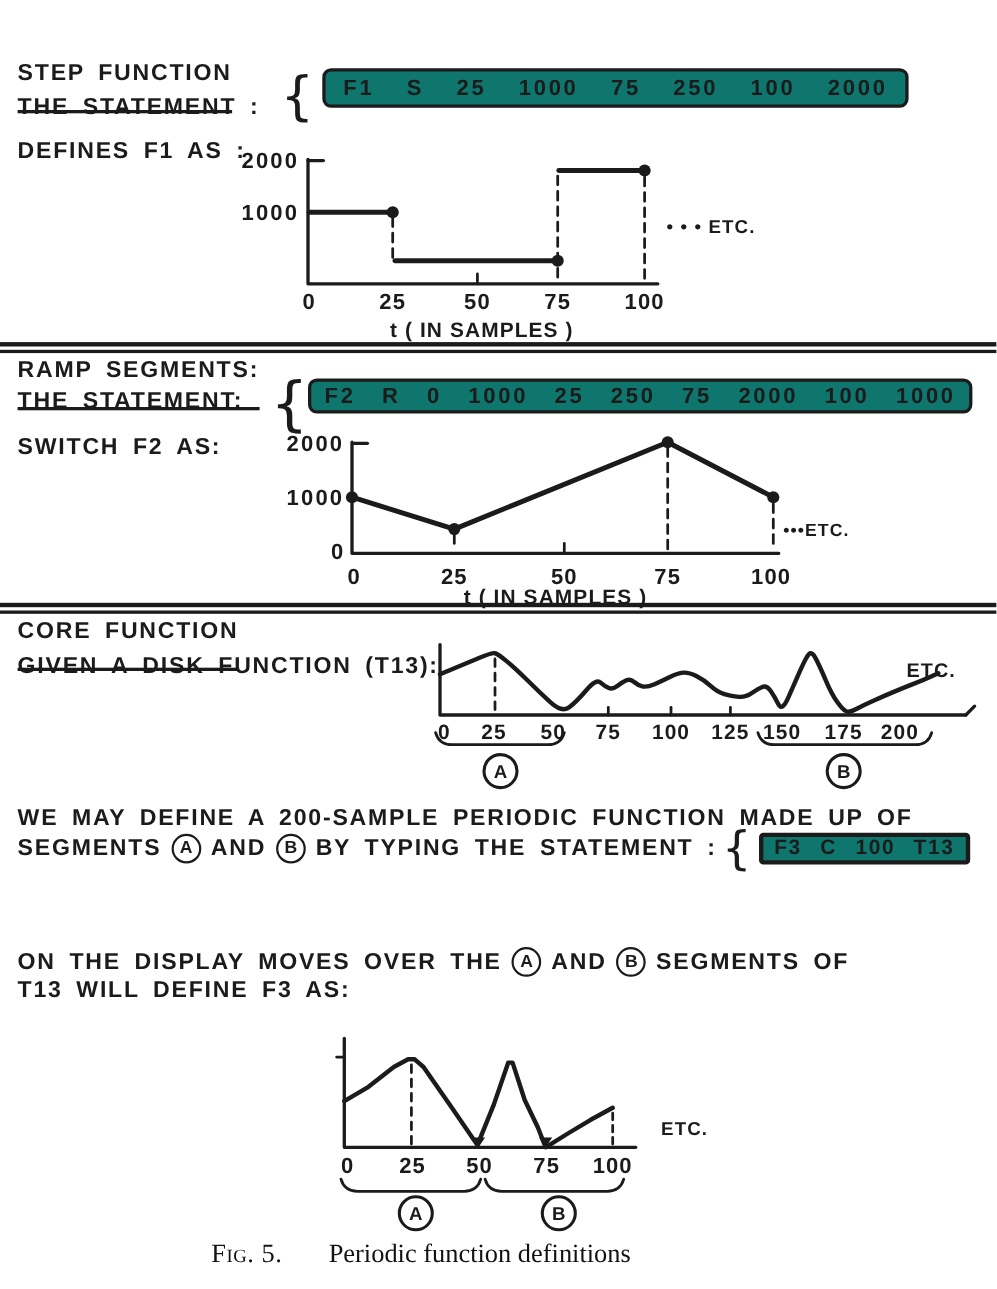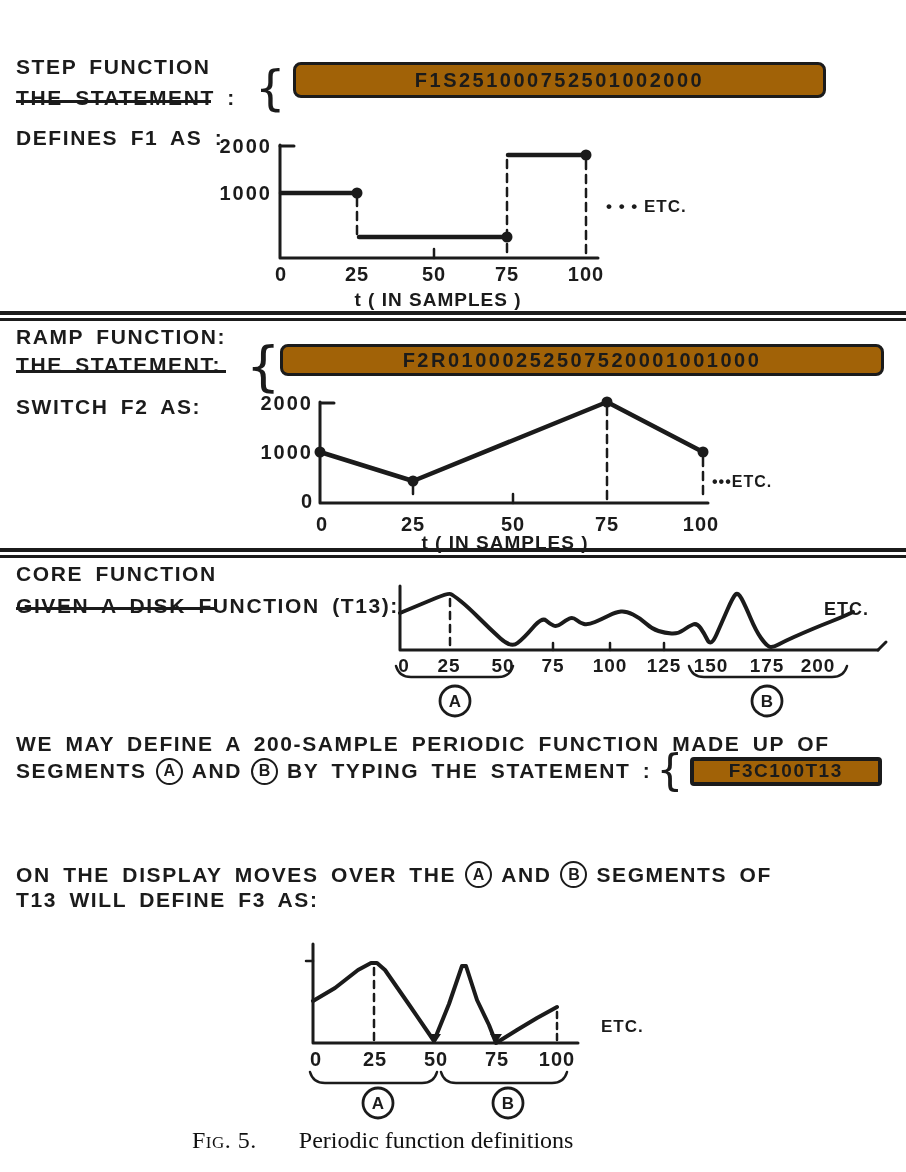--- a/index.html
+++ b/index.html
@@ -6,22 +6,22 @@
   html,body{margin:0;padding:0}
   body{width:906px;height:1172px;background:#ffffff;color:#1b1b1b;position:relative;overflow:hidden;
        font-family:"Liberation Sans","DejaVu Sans",sans-serif}
   .abs{position:absolute}
   .h{font-weight:bold;font-size:21px;letter-spacing:1.6px;word-spacing:5px;white-space:nowrap}
   .u{border-bottom:3px solid #1b1b1b;padding-bottom:21px}
   .brace{font-weight:400;line-height:1;font-family:"DejaVu Sans",sans-serif}
   .brace.b1{font-size:48px}
   .brace.b2{font-size:54px}
   .stmtbox{border:3.5px solid #1b1b1b;border-radius:8px;display:flex;align-items:center;
-           justify-content:center;padding:0 16px;font-weight:bold;font-size:20px;
-           letter-spacing:2.5px;background:#a16207;white-space:nowrap}
+           justify-content:space-between;padding:0 16px;font-weight:bold;font-size:20px;
+           letter-spacing:2.5px;background:#0f766e;white-space:nowrap}
   .rule{left:0;width:906px;height:10px;border-top:4px solid #1b1b1b;border-bottom:3px solid #1b1b1b}
   .para .pline{display:flex;align-items:center;gap:9px;height:26px;font-weight:bold;font-size:21px;
                letter-spacing:1.6px;word-spacing:5px;white-space:nowrap}
   .para2 .pline{height:25px}
   .ic{display:inline-flex;width:27px;height:27px;min-width:27px;border:2.5px solid #1b1b1b;
       border-radius:50%;align-items:center;justify-content:center;font-size:16px;letter-spacing:0;
       word-spacing:0;flex:0 0 auto}
   .brace2{font-size:42px;font-weight:400;line-height:0;font-family:"DejaVu Sans",sans-serif;margin:0 -4px}
   .inlinebox{border-width:4px;border-radius:4px;height:29px;padding:0 10px;width:192px;
              letter-spacing:1.5px;font-size:19px;flex:0 0 auto}
@@ -66,24 +66,24 @@
     <text x="357" y="281" text-anchor="middle" font-size="20" letter-spacing="1">25</text>
     <text x="434" y="281" text-anchor="middle" font-size="20" letter-spacing="1">50</text>
     <text x="507" y="281" text-anchor="middle" font-size="20" letter-spacing="1">75</text>
     <text x="586" y="281" text-anchor="middle" font-size="20" letter-spacing="1">100</text>
     <text x="606" y="212" text-anchor="start" font-size="17" letter-spacing="1">• • • ETC.</text>
     <text x="438" y="306" text-anchor="middle" font-size="19" letter-spacing="1">t ( IN SAMPLES )</text>
   </svg>
 
 <div class="abs rule" style="top:311px"></div>
 
-<div class="abs h u" style="left:16px;top:325px">RAMP FUNCTION:</div>
+<div class="abs h u" style="left:16px;top:325px">RAMP SEGMENTS:</div>
 <div class="abs h" style="left:16px;top:353px">THE STATEMENT:</div>
 <div class="abs brace b2" style="left:246px;top:340px">{</div>
-<div class="abs stmtbox" style="left:280px;top:344px;width:604px;height:32px;padding:0 24px">
+<div class="abs stmtbox" style="left:280px;top:344px;width:604px;height:32px;padding:0 12px">
     <span>F2</span>
     <span>R</span>
     <span>0</span>
     <span>1000</span>
     <span>25</span>
     <span>250</span>
     <span>75</span>
     <span>2000</span>
     <span>100</span>
     <span>1000</span>

